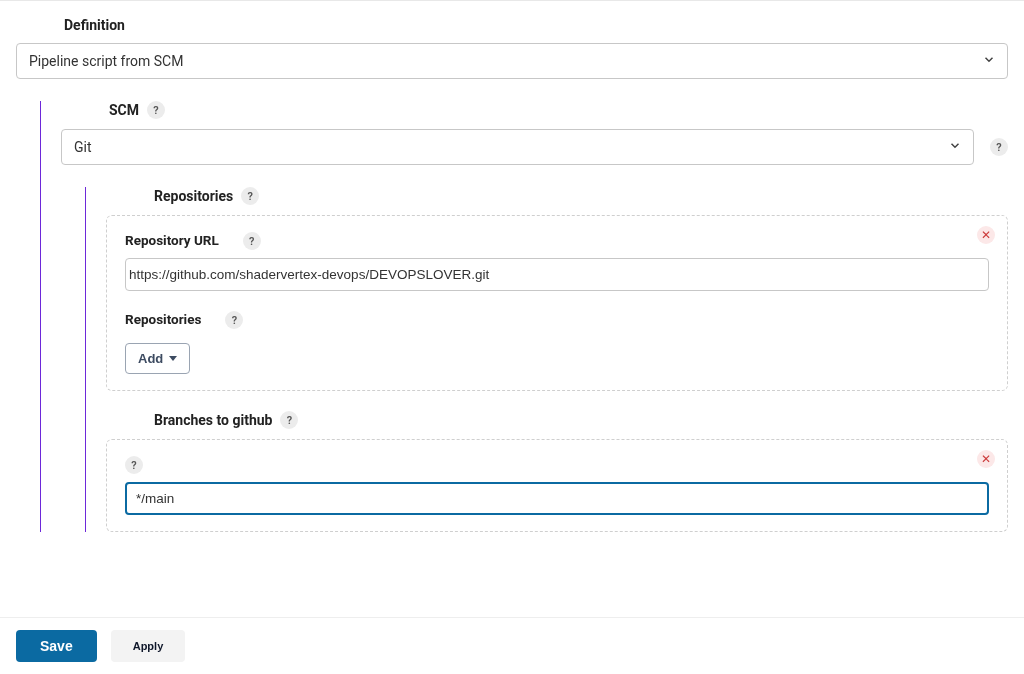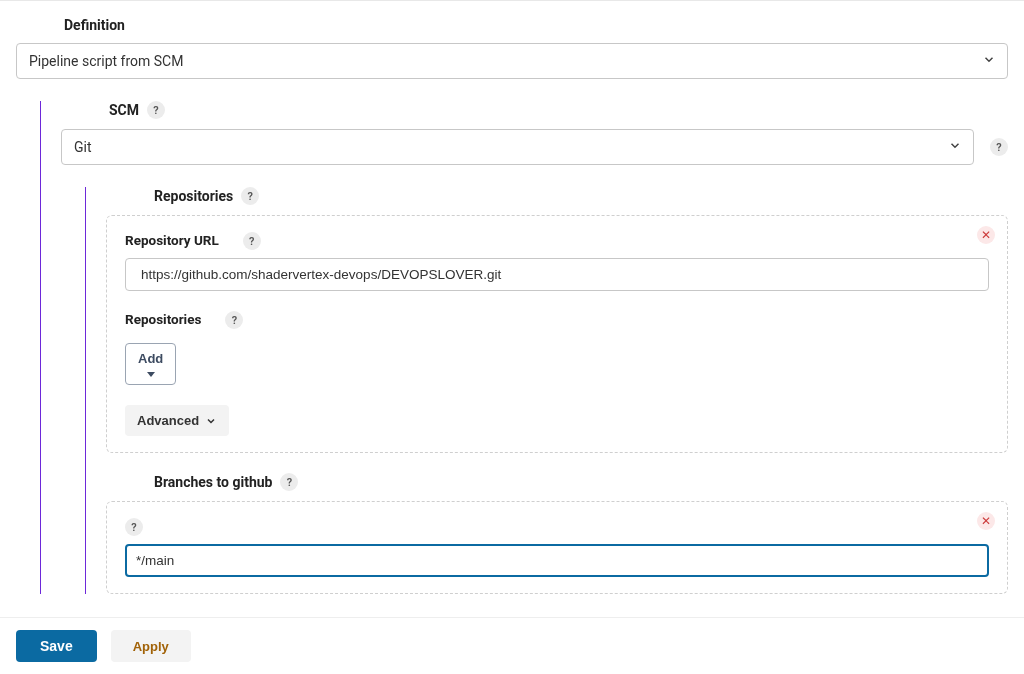--- a/index.html
+++ b/index.html
@@ -79,21 +79,21 @@
     font-size: 13.5px;
     margin-bottom: 8px;
     display: flex;
     align-items: flex-start;
     gap: 24px;
   }
   .text-input {
     width: 100%;
     border: 1px solid #c7c7c7;
     border-radius: 4px;
-    padding: 8px 15px;
+    padding: 8px 3px;
     font-size: 13.5px;
     color: #333;
     background: #fff;
   }
   .text-input.focused {
     border: 2px solid #0b6aa2;
     outline: none;
     padding: 7px 9px;
   }
   .gap-20 { margin-top: 20px; }
@@ -104,21 +104,20 @@
     align-items: center;
     gap: 6px;
     border: 1px solid #9aa4b2;
     background: #fff;
     color: #3d4b61;
     font-weight: 600;
     font-size: 13px;
     border-radius: 4px;
     padding: 7px 12px;
     cursor: pointer;
-    flex-direction: column;
   }
   .btn-outline-flat {
     display: inline-flex;
     align-items: center;
     gap: 6px;
     border: none;
     background: #f3f3f3;
     color: #333;
     font-weight: 700;
     font-size: 13px;
@@ -159,24 +158,24 @@
     color: #fff;
     border: none;
     font-weight: 700;
     font-size: 14px;
     padding: 8px 24px;
     border-radius: 4px;
     cursor: pointer;
   }
   .btn-secondary {
     background: #f3f3f3;
-    color: #a16207;
+    color: #0f172a;
     border: none;
     font-weight: 600;
-    font-size: 13px;
+    font-size: 11px;
     padding: 8px 22px;
     border-radius: 4px;
     cursor: pointer;
   }
   .tree-line {
     border-left: 1px solid #6d28d9;
     padding-left: 20px;
   }
 </style>
 </head>
@@ -237,28 +236,20 @@
           <span class="help-icon">?</span>
         </div>
 
         <div class="gap-14">
           <button class="btn-outline">
             <span>Add</span>
             <span class="caret-down"></span>
           </button>
         </div>
 
-        <div class="gap-20">
-          <button class="btn-outline-flat">
-            <span>Advanced</span>
-            <svg width="12" height="12" viewBox="0 0 24 24" fill="none" stroke="currentColor" stroke-width="3">
-                <polyline points="6 9 12 15 18 9"></polyline>
-              </svg>
-          </button>
-        </div>
       </div>
 
 
       <div class="section-label gap-20">
         <span>Branches to github</span>
         <span class="help-icon">?</span>
       </div>
 
       <div class="dashed-box">
         <span class="remove-x">✕</span>

